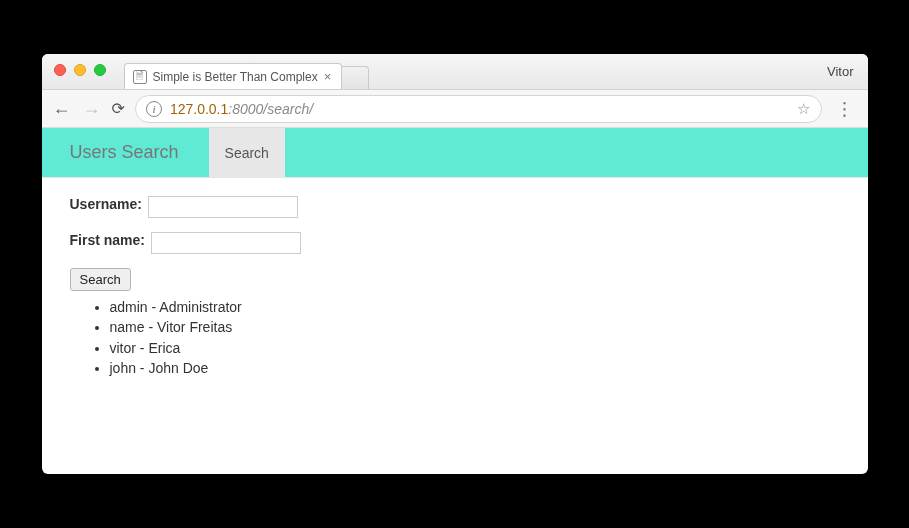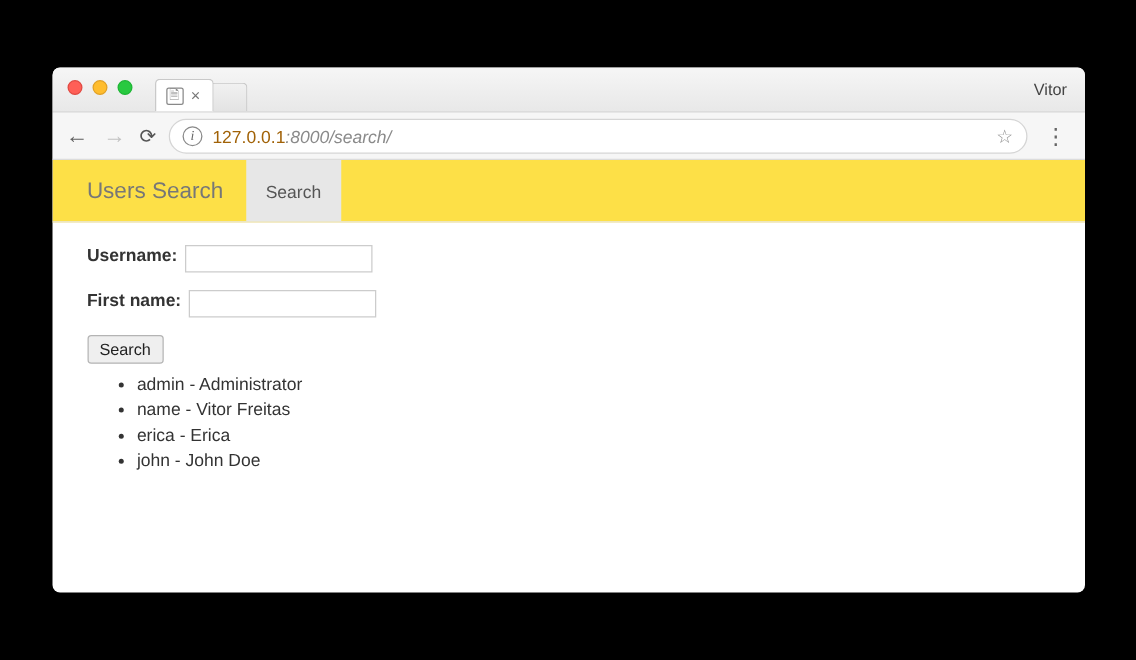--- a/index.html
+++ b/index.html
@@ -105,25 +105,25 @@
     font-size:11px;color:#666;font-style:italic;font-family:Georgia,serif;
   }
   .addr .url { flex:1; }
   .addr .url .host { color:#a16207; }
   .addr .url .rest { color:#8a8a8a;font-style:italic; }
   .addr .star { color:#8a8a8a; font-size:15px; }
   .kebab { color:#666; font-size:18px; padding:0 4px; }
 
   .page-nav {
     height:50px;
-    background:#fde047;
+    background:#5eead4;
     border-bottom:1px solid #e7e7e7;
     display:flex; align-items:center;
     padding:0 28px;
-    gap:0;
+    gap:12px;
   }
   .brand { font-size:18px; color:#777; padding-right:18px; }
   .nav-item {
     font-size:14px; color:#777;
     padding:0 16px; height:100%;
     display:flex; align-items:center;
   }
   .nav-item.active { background:#e7e7e7; color:#555; }
 
   .content { padding:18px 28px; color:#333; }
@@ -155,20 +155,21 @@
   <div class="title-bar">
     <div class="traffic">
       <div class="dot red"></div>
       <div class="dot yellow"></div>
       <div class="dot green"></div>
     </div>
     <div class="profile">Vitor</div>
     <div class="tabs">
       <div class="tab">
         <span class="favicon">🗎</span>
+        <span>Simple is Better Than Complex</span>
         <span class="x">×</span>
       </div>
       <div class="tab-ghost"></div>
     </div>
   </div>
 
   <div class="toolbar">
     <span class="nav-btn">←</span>
     <span class="nav-btn disabled">→</span>
     <span class="reload">⟳</span>
@@ -193,18 +194,18 @@
       <input type="text" value="" style="">
     </div>
     <div class="form-row">
       <label>First name:</label>
       <input type="text" value="" style="">
     </div>
     <button class="search-btn">Search</button>
     <ul class="results">
       <li>admin - Administrator</li>
       <li>name - Vitor Freitas</li>
-      <li>erica - Erica</li>
+      <li>vitor - Erica</li>
       <li>john - John Doe</li>
     </ul>
   </div>
 
 </div>
 
 </body></html>

